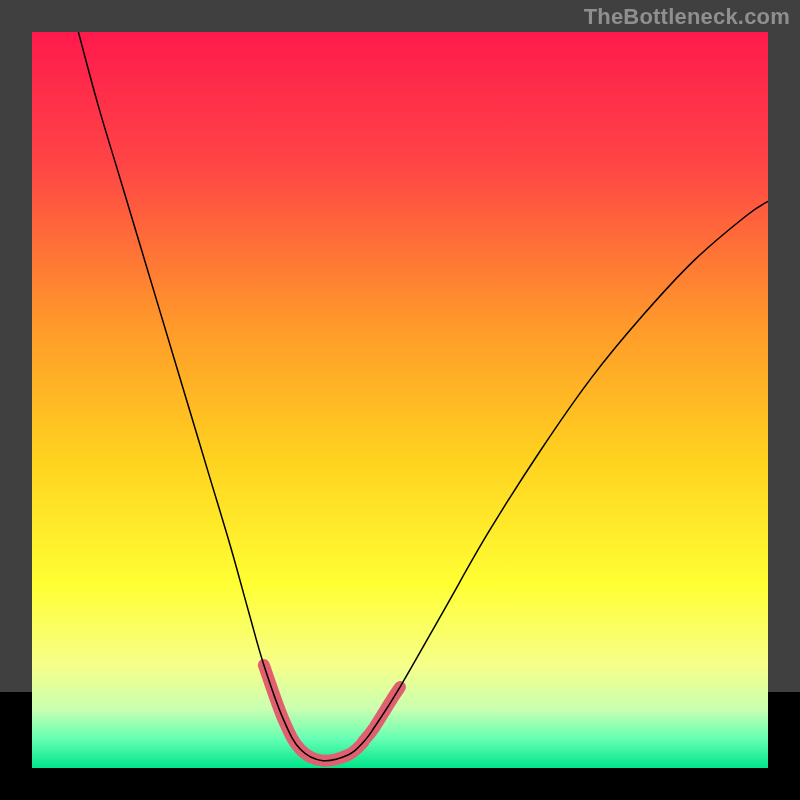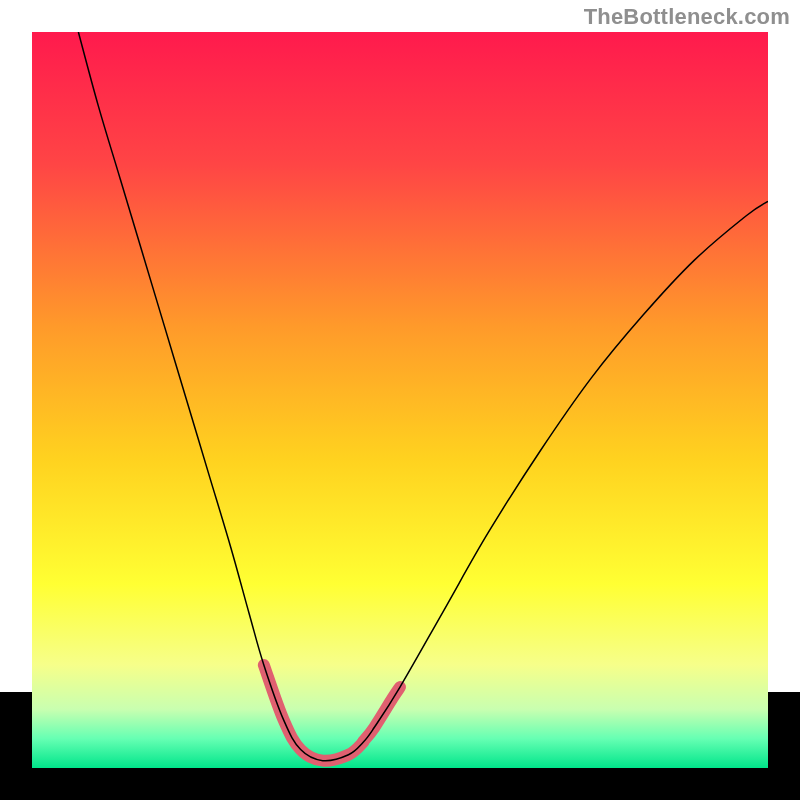--- a/index.html
+++ b/index.html
@@ -9,21 +9,21 @@
     height: 800px;
     background: #000;
     overflow: hidden;
   }
   .frame {
     position: absolute;
     left: 0;
     top: 0;
     width: 800px;
     height: 692px;
-    background: #ffffff;
+    background: #404040;
   }
   .plot {
     position: absolute;
     left: 32px;
     top: 32px;
     width: 736px;
     height: 736px;
     overflow: hidden;
   }
   .watermark {

